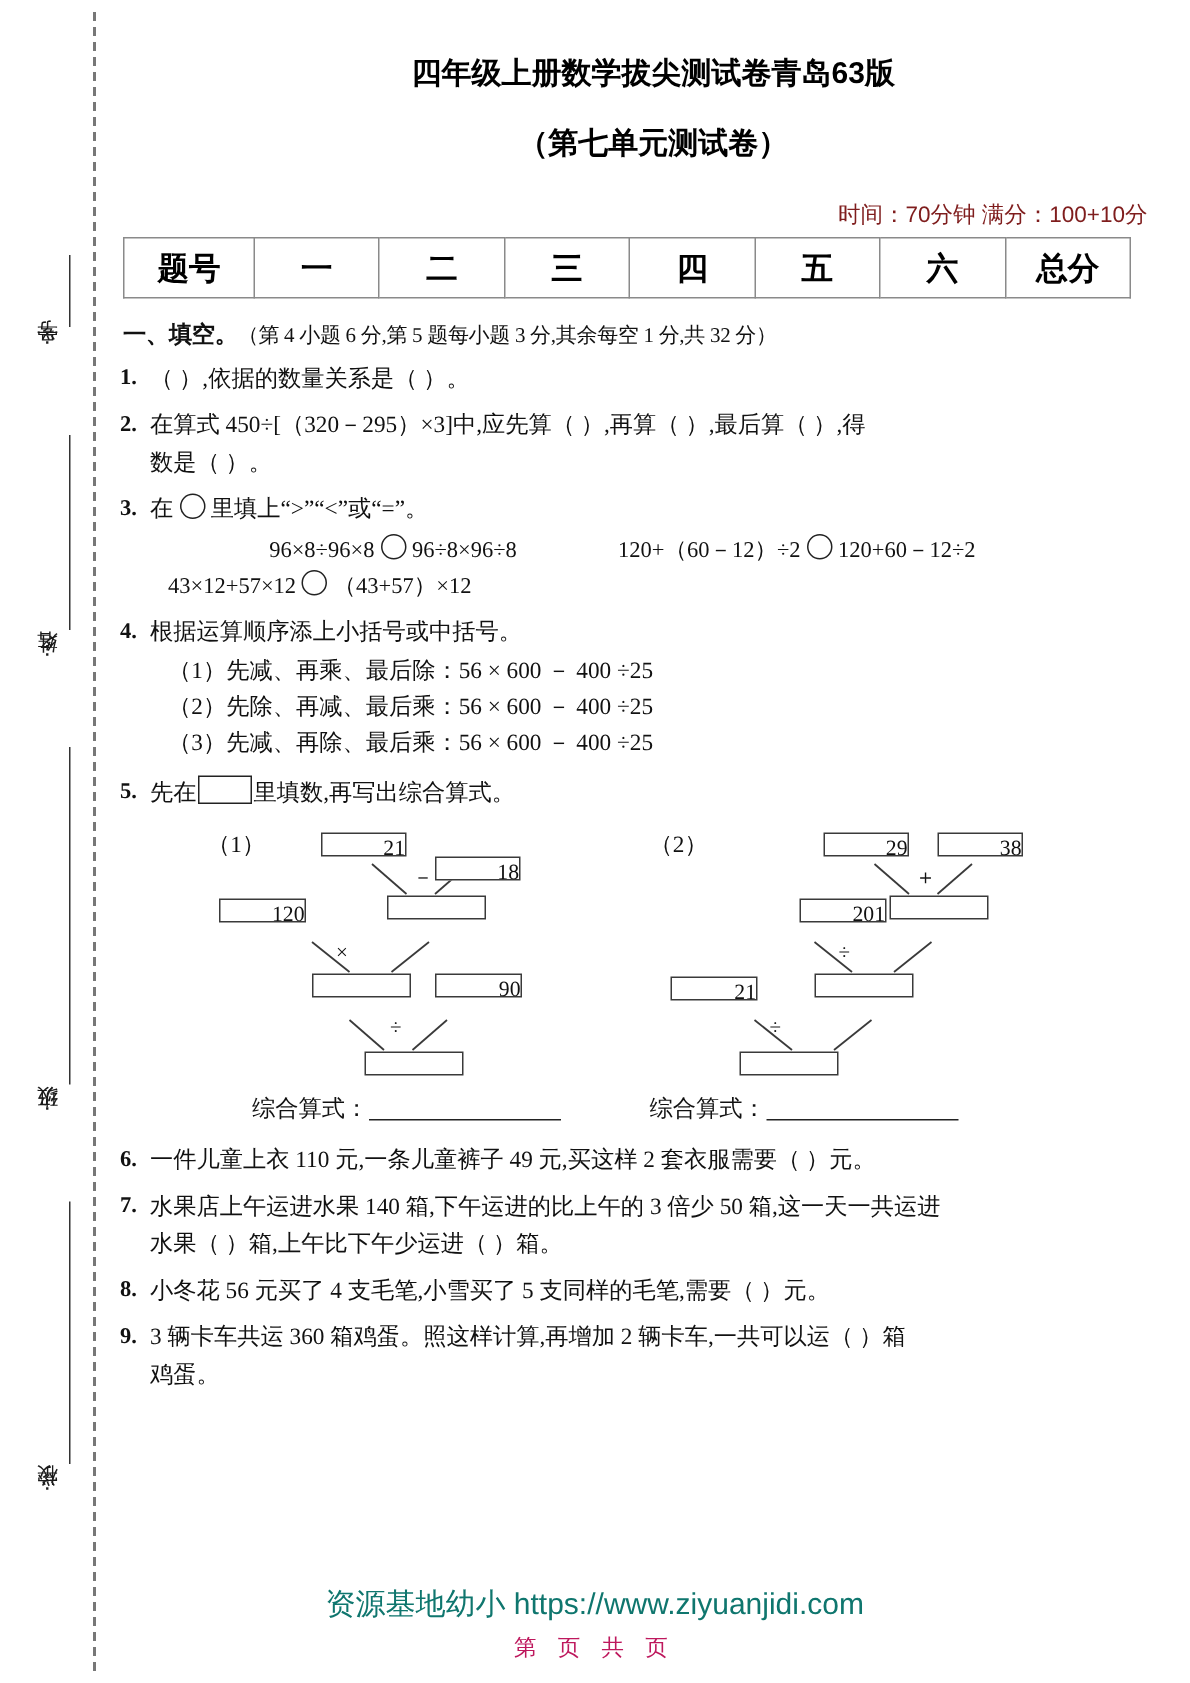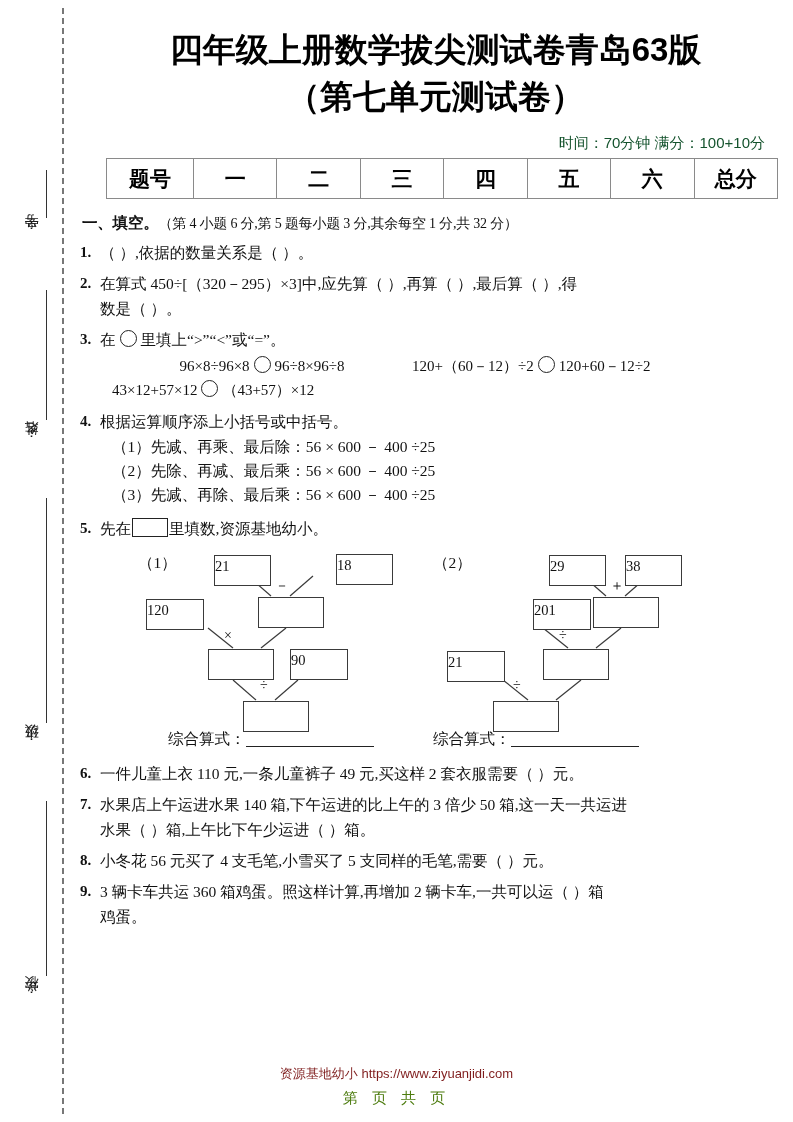--- a/index.html
+++ b/index.html
@@ -52,37 +52,37 @@
   .page {
     position: absolute;
     left: 78px; top: 0;
     width: 715px; height: 1122px;
   }
 
   .title-block { padding-top: 26px; text-align: center; }
   .title-line {
     font-family: "Liberation Sans", "DejaVu Sans", sans-serif;
     font-weight: bold;
-    font-size: 33px;
+    font-size: 20px;
     line-height: 47px;
     letter-spacing: 0px;
     color: #000;
   }
 
   .meta-line {
     margin: 14px 28px 5px 0;
     text-align: right;
     font-family: "Liberation Sans", "DejaVu Sans", sans-serif;
     font-size: 15px;
-    color: #14532d;
+    color: #7f1d1d;
   }
 
   
   .score-table {
-    margin: 0 20px 0 28px;
+    margin: 0 20px 0 4px;
     width: 672px;
     border-collapse: collapse;
     table-layout: fixed;
   }
   .score-table td {
     border: 1px solid #8a8a8a;
     height: 37px;
     text-align: center;
     vertical-align: middle;
     font-family: "Liberation Serif", "DejaVu Serif", serif;
@@ -152,24 +152,24 @@
   }
   .dg { position: absolute; top: 0; }
   .dg-label {
     position: absolute;
     font-size: 15.5px;
   }
   .nbox {
     position: absolute;
     border: 1.3px solid #3a3a3a;
     background: #fff;
-    text-align: left;
+    text-align: right;
     font-size: 14.5px;
     line-height: 21px;
-    height: 31px;
+    height: 16px;
     box-sizing: border-box;
   }
   .op {
     position: absolute;
     font-size: 14px;
     line-height: 14px;
     color: #111;
   }
   .dg svg { position: absolute; left: 0; top: 0; overflow: visible; }
 
@@ -190,28 +190,28 @@
 
   
   .footer {
     position: absolute;
     left: 0; right: 0;
     bottom: 14px;
     text-align: center;
   }
   .watermark {
     font-family: "Liberation Sans", "DejaVu Sans", sans-serif;
-    font-size: 13px;
-    color: #7f1d1d;
+    font-size: 20px;
+    color: #0f766e;
     margin-bottom: 6px;
   }
   .pagenum {
     font-family: "Liberation Sans", "DejaVu Sans", sans-serif;
     font-size: 15px;
-    color: #4d7c0f;
+    color: #be185d;
     letter-spacing: 5px;
   }
 </style>
 </head>
 <body>
 
 <div class="margin-col">
   <div class="dashed-line"></div>
 
   <div class="m-rule" style="top:170px;height:48px;"></div>
@@ -281,39 +281,39 @@
   <div class="q" style="margin-top:9px;">
     <span class="num">4.</span>
     <span class="cont">根据运算顺序添上小括号或中括号。</span>
   </div>
   <div class="sub">（1）先减、再乘、最后除：56 × 600 － 400 ÷25</div>
   <div class="sub">（2）先除、再减、最后乘：56 × 600 － 400 ÷25</div>
   <div class="sub">（3）先减、再除、最后乘：56 × 600 － 400 ÷25</div>
 
   <div class="q" style="margin-top:10px;">
     <span class="num">5.</span>
-    <span class="cont"><span>先在</span><span class="inline-box"></span><span>里填数,资源基地幼小。</span></span>
+    <span class="cont"><span>先在</span><span class="inline-box"></span><span>里填数,再写出综合算式。</span></span>
   </div>
 
   <div class="diagrams">
 
     <div class="dg" style="left:60px; width:300px; height:140px;">
       <div class="dg-label" style="left:0px; top:6px;">（1）</div>
       <svg width="300" height="140">
         <g stroke="#3a3a3a" stroke-width="1.2" fill="none">
           <line x1="110" y1="29" x2="133" y2="49"></line>
           <line x1="175" y1="29" x2="152" y2="49"></line>
           <line x1="70" y1="81" x2="95" y2="101"></line>
           <line x1="148" y1="81" x2="123" y2="101"></line>
           <line x1="95" y1="133" x2="118" y2="153"></line>
           <line x1="160" y1="133" x2="137" y2="153"></line>
         </g>
       </svg>
       <div class="nbox" style="left:76px;  top:8px;  width:57px;">21</div>
-      <div class="nbox" style="left:152px; top:7px;  width:57px;margin-left:46px;">18</div>
+      <div class="nbox" style="left:152px; top:24px;  width:57px;">18</div>
       <div class="op" style="left:137px; top:32px;">－</div>
       <div class="nbox" style="left:120px; top:50px; width:66px;"></div>
       <div class="nbox" style="left:8px;  top:52px; width:58px;">120</div>
       <div class="op" style="left:86px;  top:82px;">×</div>
       <div class="nbox" style="left:70px;  top:102px; width:66px;"></div>
       <div class="nbox" style="left:152px; top:102px; width:58px;">90</div>
       <div class="op" style="left:122px; top:132px;">÷</div>
       <div class="nbox" style="left:105px; top:154px; width:66px;"></div>
     </div>
 

